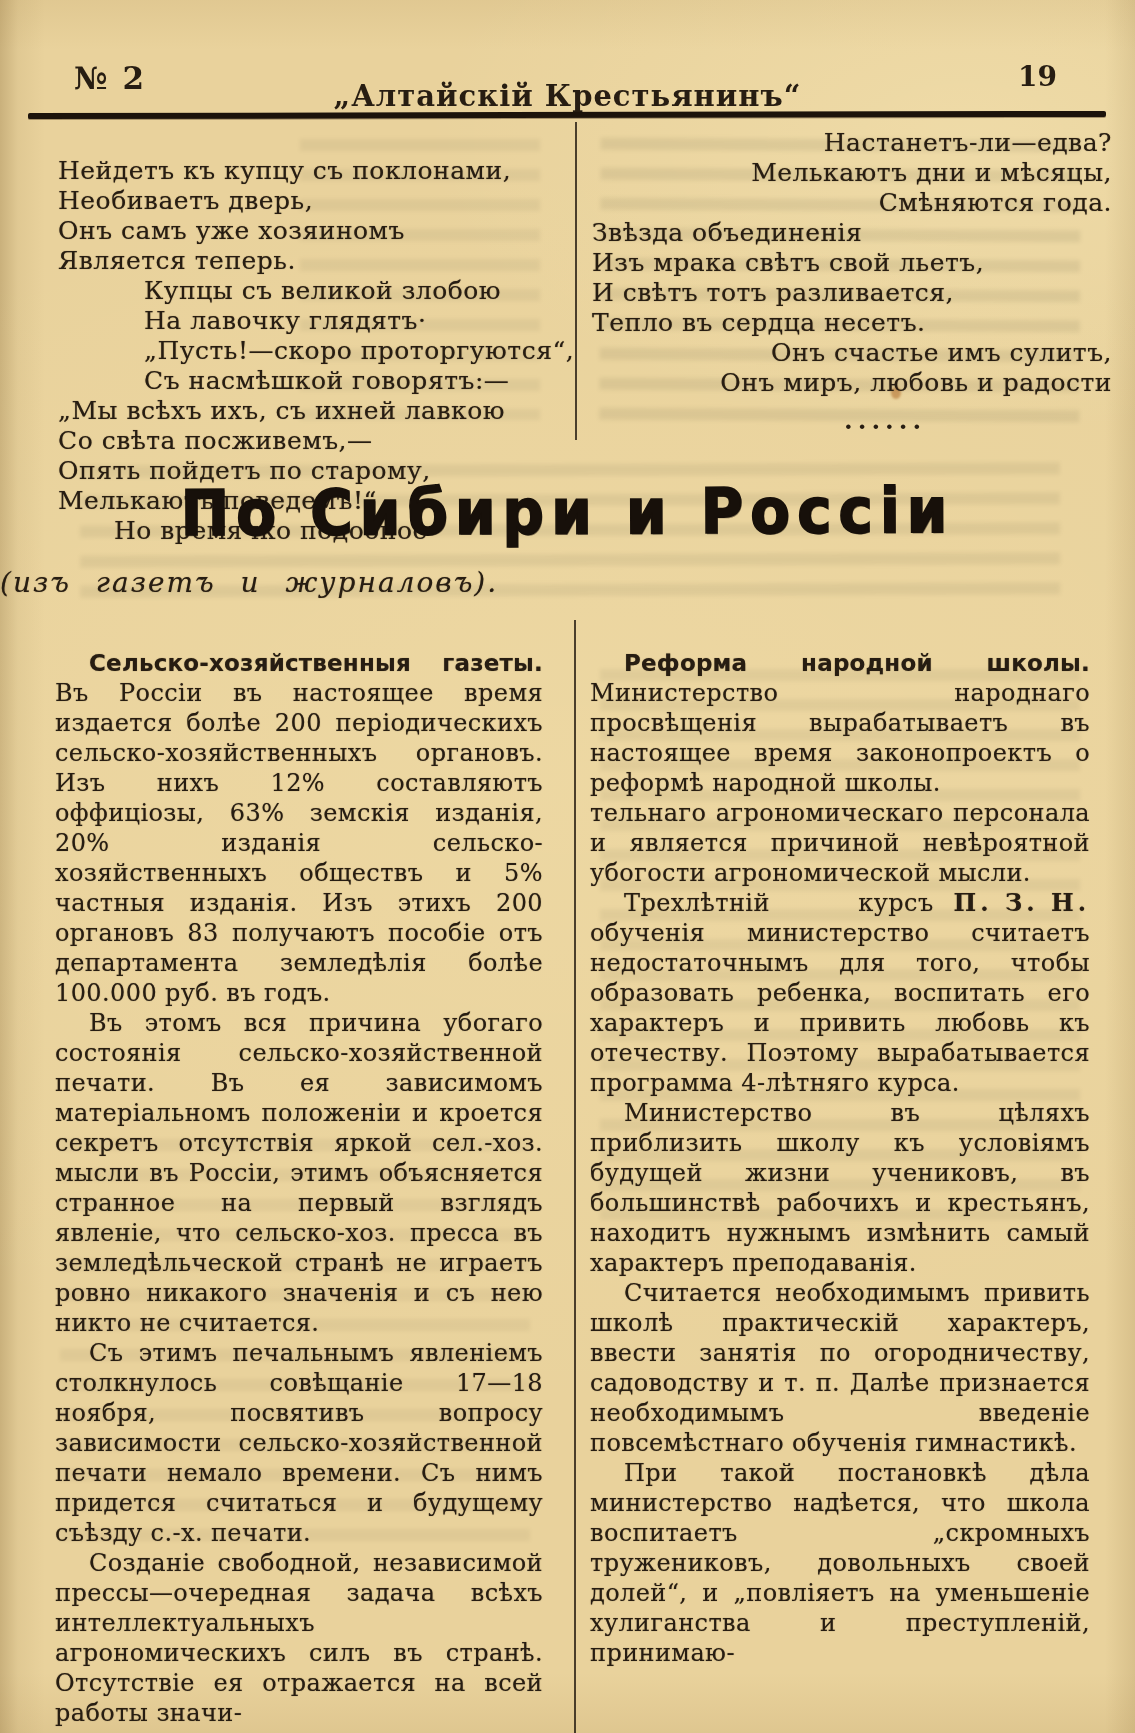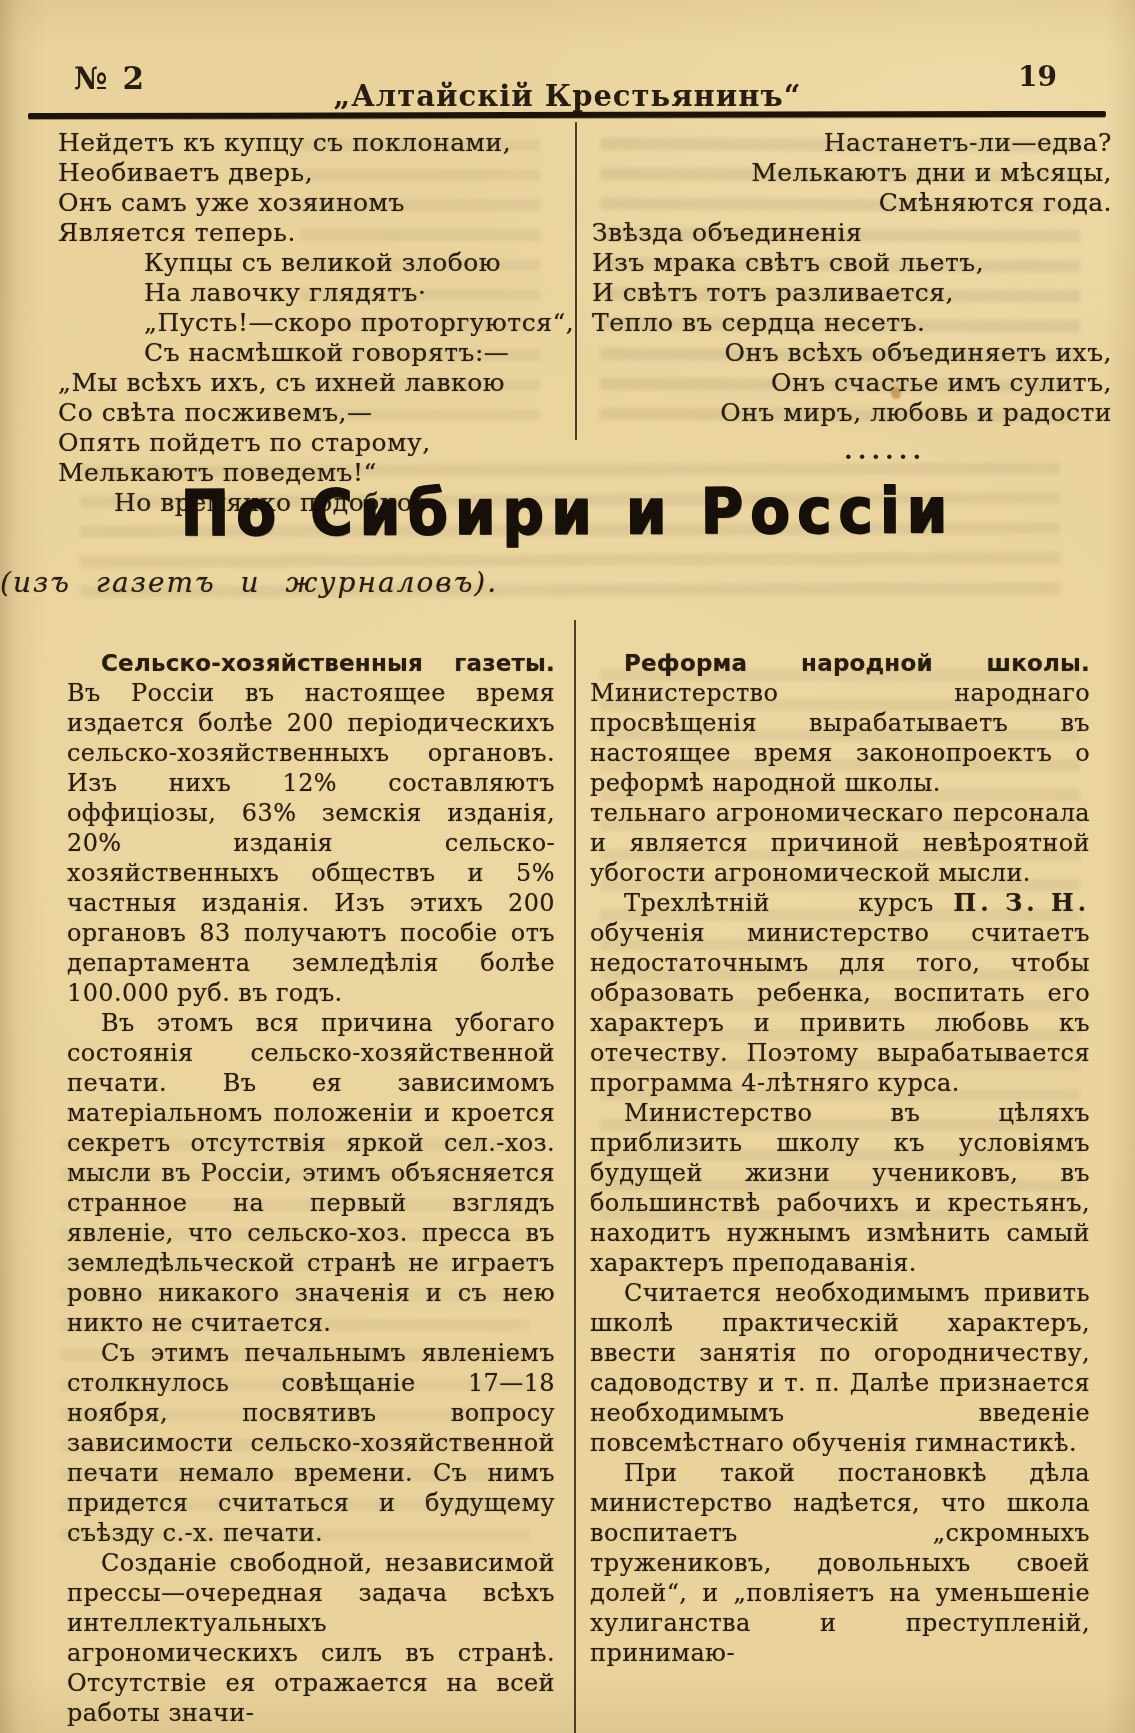--- a/index.html
+++ b/index.html
@@ -25,21 +25,21 @@
   .hdr .title{position:absolute;left:0;width:100%;text-align:center;top:4px;font-size:29px;font-weight:bold;letter-spacing:1px;margin-top:17px;}
   .hdr .pageno{position:absolute;right:78px;top:2px;font-size:28px;font-weight:bold;}
   .rule{position:absolute;top:112px;left:28px;width:1078px;height:6px;background:#1c130b;transform:rotate(-0.12deg);border-radius:2px;box-shadow:0 1px 0 rgba(60,40,20,.4);}
   
   .vdiv{position:absolute;width:2px;background:rgba(35,25,15,.8);}
   .vdiv.poem{left:575px;top:122px;height:318px;}
   .vdiv.body{left:574px;top:620px;height:1113px;}
   
   .poems{position:absolute;top:128px;left:0;width:100%;}
   .poem{position:absolute;top:0;font-size:25px;line-height:30px;letter-spacing:0.5px;white-space:nowrap;}
-  .poem.left{left:58px;width:500px;}
+  .poem.left{left:58px;width:500px;margin-top:28px;}
   .poem.right{left:592px;width:520px;}
   .poem-line{text-shadow:0 0 1px rgba(40,25,10,.55);}
   .ind-0{padding-left:0;}
   .ind-1{padding-left:56px;}
   .ind-2{padding-left:86px;}
   .ind-3{padding-left:108px;text-align:right;}
   .poem-dots{margin-top:8px;padding-left:252px;font-size:25px;letter-spacing:5px;font-weight:bold;}
   
   .headline{
     position:absolute;top:478px;left:0;width:100%;text-align:center;
@@ -49,21 +49,21 @@
     transform:scaleY(1.08) rotate(-0.2deg);
     text-shadow:1px 1px 0 rgba(30,20,10,.5);
   }
   .subtitle{
     position:absolute;top:566px;left:0;width:100%;text-align:left;
     font-style:italic;font-size:28px;letter-spacing:2px;word-spacing:14px;
     text-shadow:0 0 1px rgba(40,25,10,.5);
   }
   
   .col{position:absolute;top:648px;width:488px;font-size:24px;line-height:30px;text-align:justify;letter-spacing:0.4px;}
-  .col.left{left:55px;margin-left:12px;}
+  .col.left{left:55px;}
   .col.right{left:590px;width:500px;}
   .para{margin:0;text-shadow:0 0 1px rgba(40,25,10,.5);}
   .para.indent{text-indent:34px;}
   .lead{font-family:"DejaVu Sans", sans-serif;font-weight:bold;font-size:23px;letter-spacing:0.2px;}
   .sig{float:right;font-weight:bold;letter-spacing:4px;padding-left:20px;}
   
   .ghost{
     position:absolute;opacity:.12;filter:blur(2px);pointer-events:none;
     background:repeating-linear-gradient(180deg, transparent 0 9px, rgba(95,90,60,.9) 9px 21px, transparent 21px 30px);
   }
@@ -114,21 +114,20 @@
       </div>
     <div class="poem right">
       <div>
           <div class="poem-line ind-3">Настанетъ-ли—едва?</div>
           <div class="poem-line ind-3">Мелькаютъ дни и мѣсяцы,</div>
           <div class="poem-line ind-3">Смѣняются года.</div>
           <div class="poem-line ind-0">Звѣзда объединенія</div>
           <div class="poem-line ind-0">Изъ мрака свѣтъ свой льетъ,</div>
           <div class="poem-line ind-0">И свѣтъ тотъ разливается,</div>
           <div class="poem-line ind-0">Тепло въ сердца несетъ.</div>
-          <div class="poem-line ind-3">Онъ всѣхъ объединяетъ ихъ,</div>
           <div class="poem-line ind-3">Онъ счастье имъ сулитъ,</div>
           <div class="poem-line ind-3">Онъ миръ, любовь и радости</div>
         </div>
       <div class="poem-dots">......</div>
     </div>
   </div>
 
   <div class="headline">По Сибири и Россіи</div>
   <div class="subtitle">(изъ газетъ и журналовъ).</div>
 

